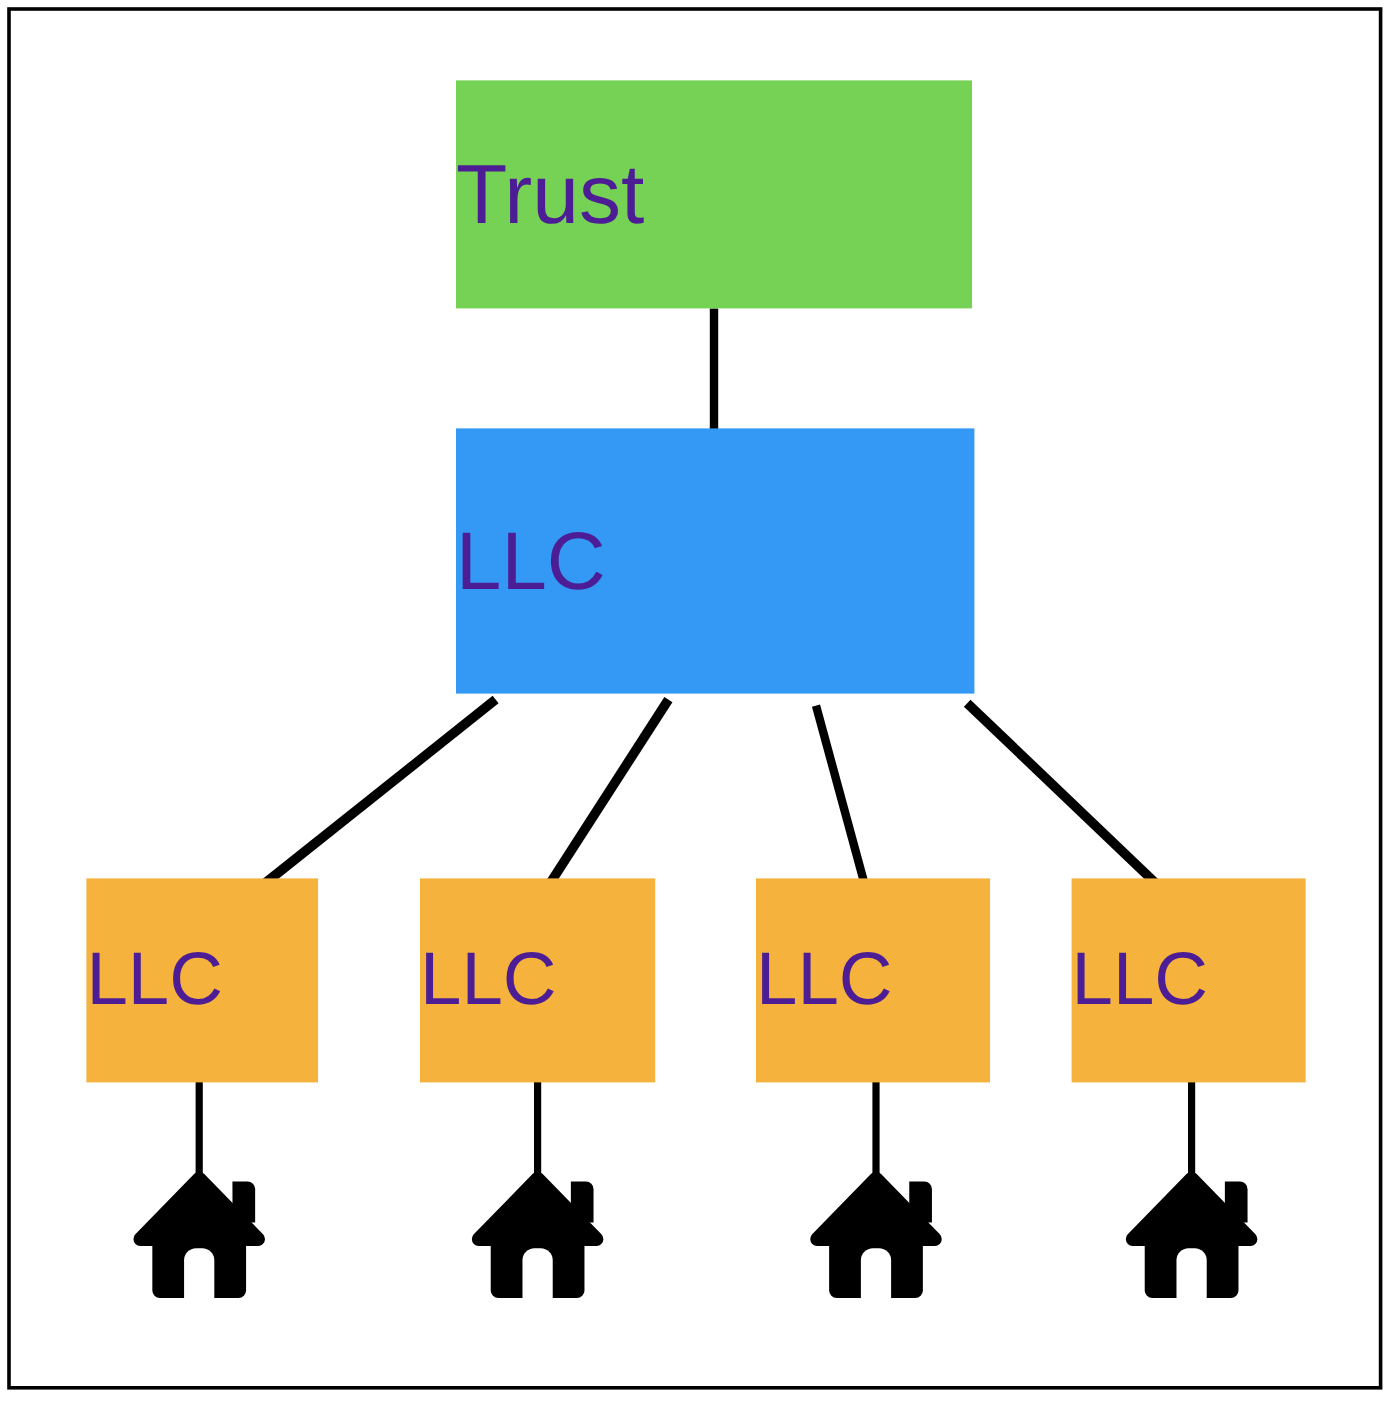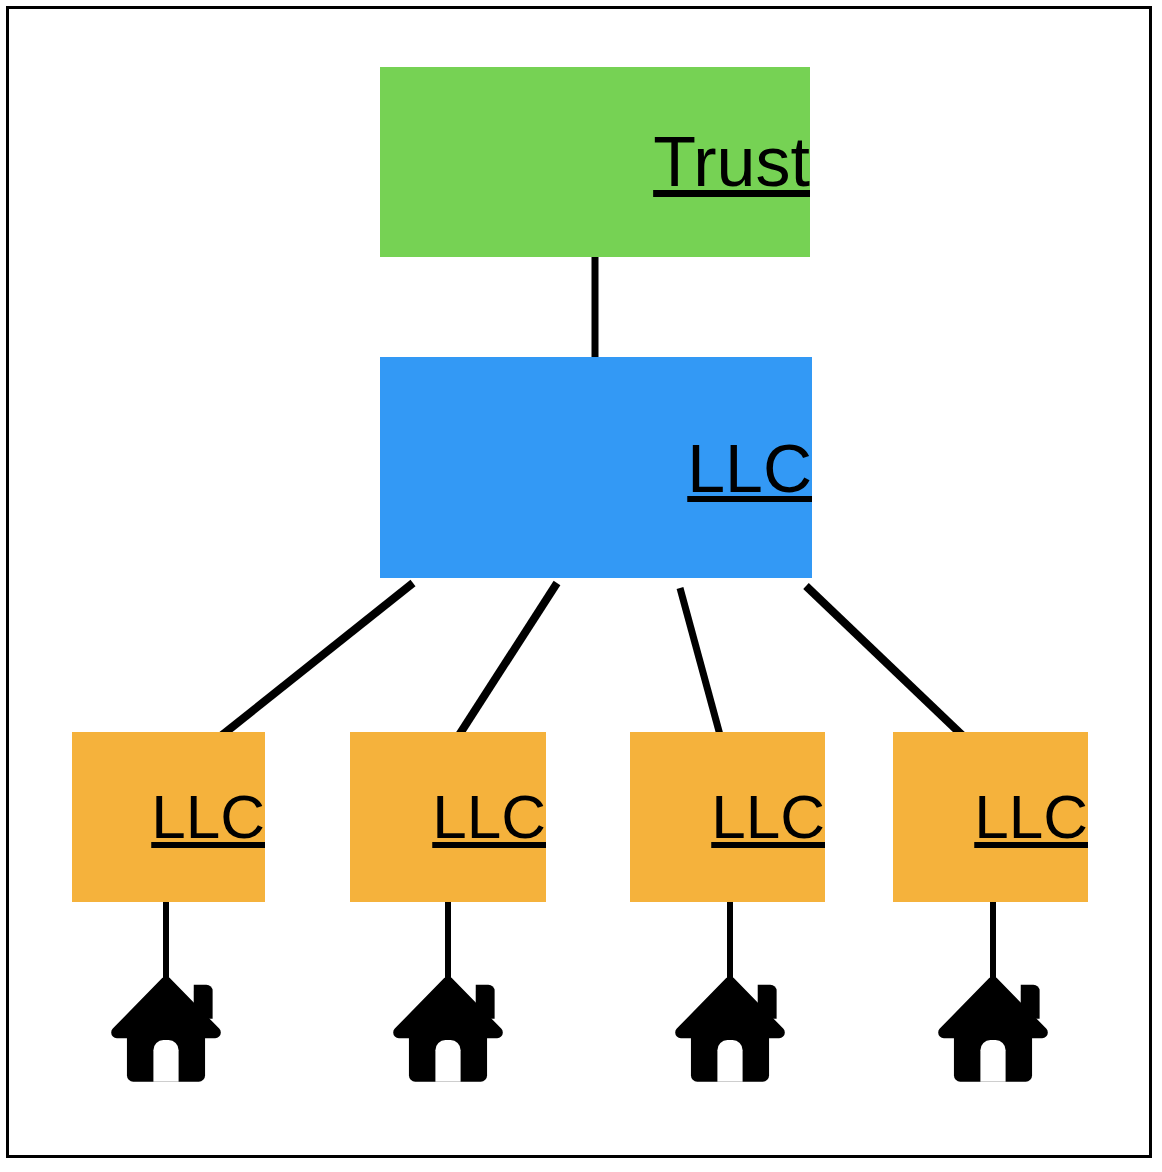--- a/index.html
+++ b/index.html
@@ -32,26 +32,25 @@
     position: absolute;
     left: 0;
     top: 0;
     width: 1162px;
     height: 1172px;
   }
   .node {
     position: absolute;
     display: flex;
     align-items: center;
-    justify-content: flex-end;
-    color: #000000;
+    justify-content: flex-start;
+    color: #4c1d95;
     text-align: center;
     line-height: 1;
     white-space: nowrap;
-    text-decoration: underline;
   }
   .node-trust {
     left: 380px;
     top: 67px;
     width: 430px;
     height: 190px;
     background: #76D254;
     font-size: 70px;
   }
   .node-parent-llc {

